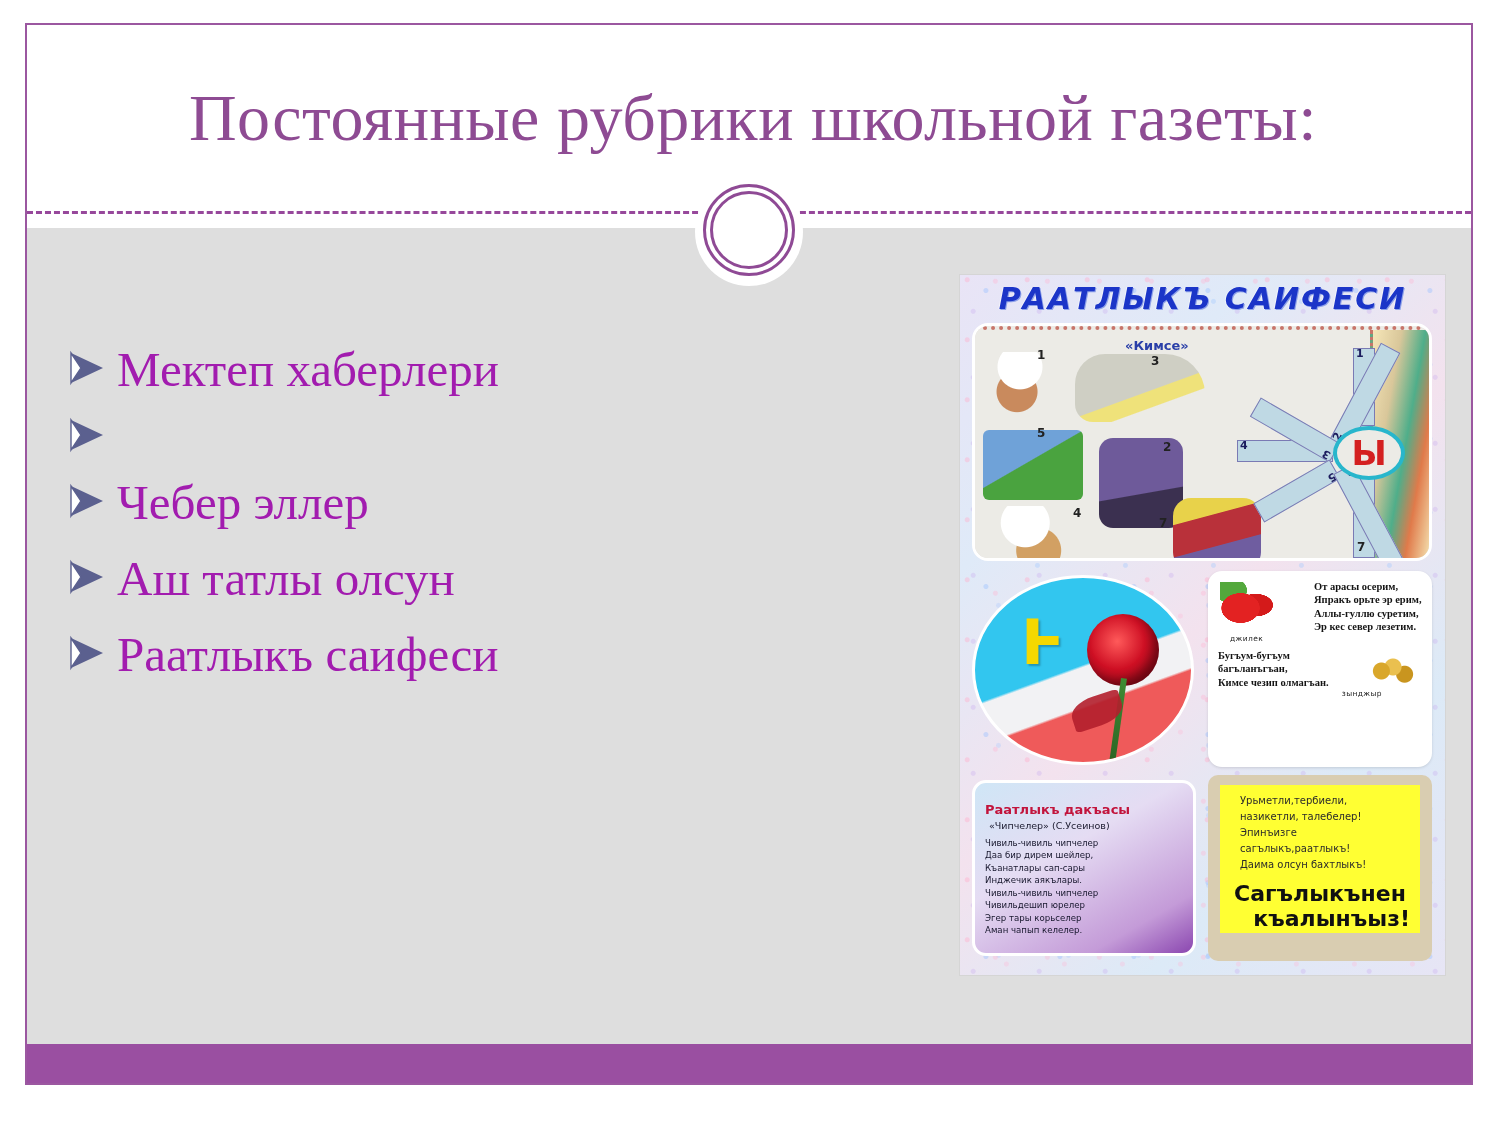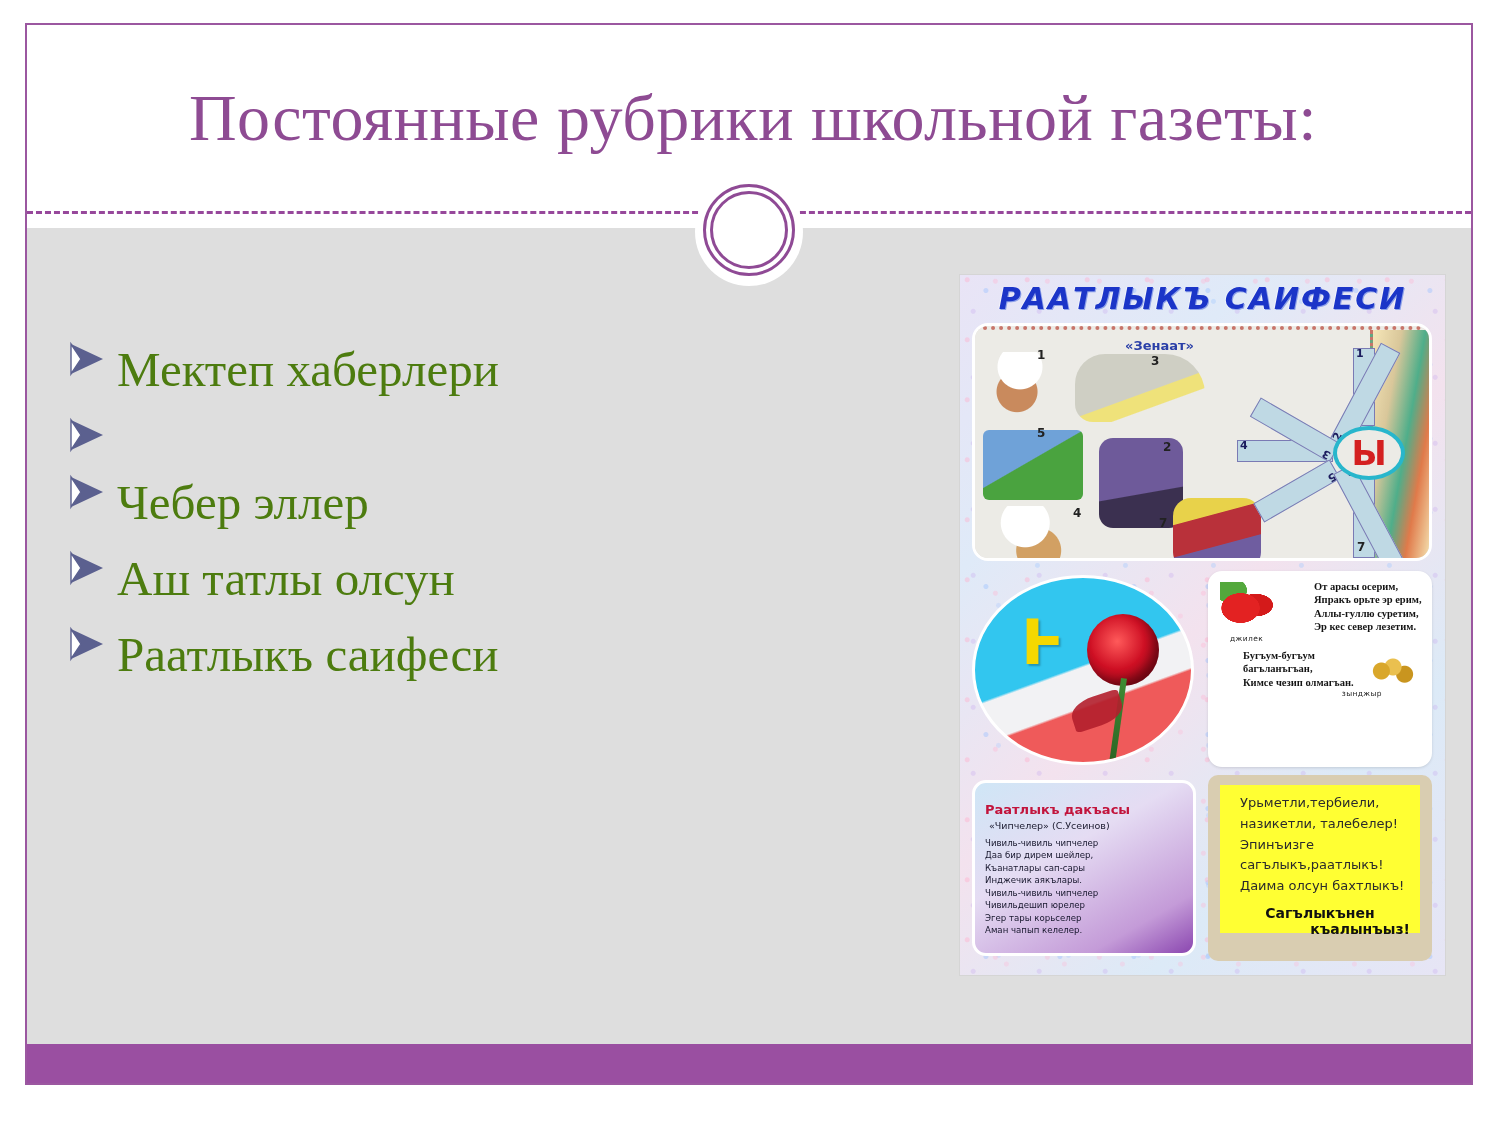--- a/index.html
+++ b/index.html
@@ -125,26 +125,26 @@
     position: absolute;
     left: 40px;
     top: 115px;
     width: 840px;
     list-style: none;
     margin: 0;
     padding: 0;
   }
   .bullet-item {
     display: flex;
-    align-items: flex-start;
+    align-items: center;
     margin-bottom: 21px;
     font-family: "Liberation Serif", "DejaVu Serif", serif;
     font-size: 49px;
     line-height: 1.12;
-    color: #4d7c0f;
+    color: #a21caf;
     white-space: nowrap;
   }
   .bullet-glyph {
     flex: 0 0 auto;
     width: 46px;
     margin-right: 4px;
     position: relative;
     top: -2px;
   }
   .bullet-glyph svg { display: block; }
@@ -344,21 +344,21 @@
     color: #141414;
   }
   .riddle-answer {
     font-family: "DejaVu Sans", sans-serif;
     font-size: 7.5px;
     color: #222;
     letter-spacing: .4px;
   }
   .r1 .riddle-lines { margin-left: 96px; }
   .r1 .riddle-answer { margin-left: 12px; }
-  .r2 .riddle-lines { margin-right: 62px; margin-left: 25px; }
+  .r2 .riddle-lines { margin-right: 62px; }
   .r2 .riddle-answer { text-align: right; margin-right: 40px; }
   .r3 .riddle-lines { margin-right: 66px; }
   .r3 .riddle-answer { margin-left: 30px; }
 
   .berry {
     position: absolute; left: 2px; top: 2px;
     width: 54px; height: 42px;
     background:
       radial-gradient(ellipse at 38% 62%, #e32222 0 40%, transparent 41%),
       radial-gradient(ellipse at 66% 55%, #d41a1a 0 34%, transparent 35%),
@@ -426,29 +426,29 @@
   .greet-yellow {
     position: absolute;
     left: 12px; top: 10px;
     width: 200px; height: 148px;
     background: #ffff33;
     padding: 8px 10px;
     box-sizing: border-box;
   }
   .greet-small {
     font-family: "DejaVu Sans", sans-serif;
-    font-size: 13px;
+    font-size: 10px;
     line-height: 1.6;
     color: #2b2b2b;
     padding-left: 10px;
   }
   .greet-big {
     font-family: "DejaVu Sans", sans-serif;
     font-weight: bold;
-    font-size: 14px;
+    font-size: 22px;
     line-height: 1.15;
     color: #111;
     text-align: center;
     margin-top: 8px;
   }
   .greet-big .l2 { display: block; text-align: right; }
 </style>
 </head>
 <body>
 
@@ -518,21 +518,21 @@
 
     </ul>
 
     <div class="news-image">
 
       <div class="news-masthead">РААТЛЫКЪ САИФЕСИ</div>
 
       <div class="crossword-panel">
         <div class="crossword-inner">
 
-          <div class="zenaat-label">«Зенаат»</div>
+          <div class="zenaat-label">«Кимсе»</div>
 
           <div class="cw-figure" style="left:8px; top:22px; width:74px; height:62px;
                       background:radial-gradient(circle at 50% 24%, #ffffff 0 22px, transparent 23px),
                                  radial-gradient(circle at 46% 64%, #c98a5d 0 20px, transparent 21px);"></div>
           <div class="cw-num" style="left:62px; top:18px;">1</div>
 
           <div class="cw-figure" style="left:100px; top:24px; width:130px; height:68px;
                       background:linear-gradient(160deg,#cfcfc4 0 55%, #efe27a 56% 70%, transparent 71%);
                       border-radius:30px 40px 18px 18px;"></div>
           <div class="cw-num" style="left:176px; top:24px;">3</div>

